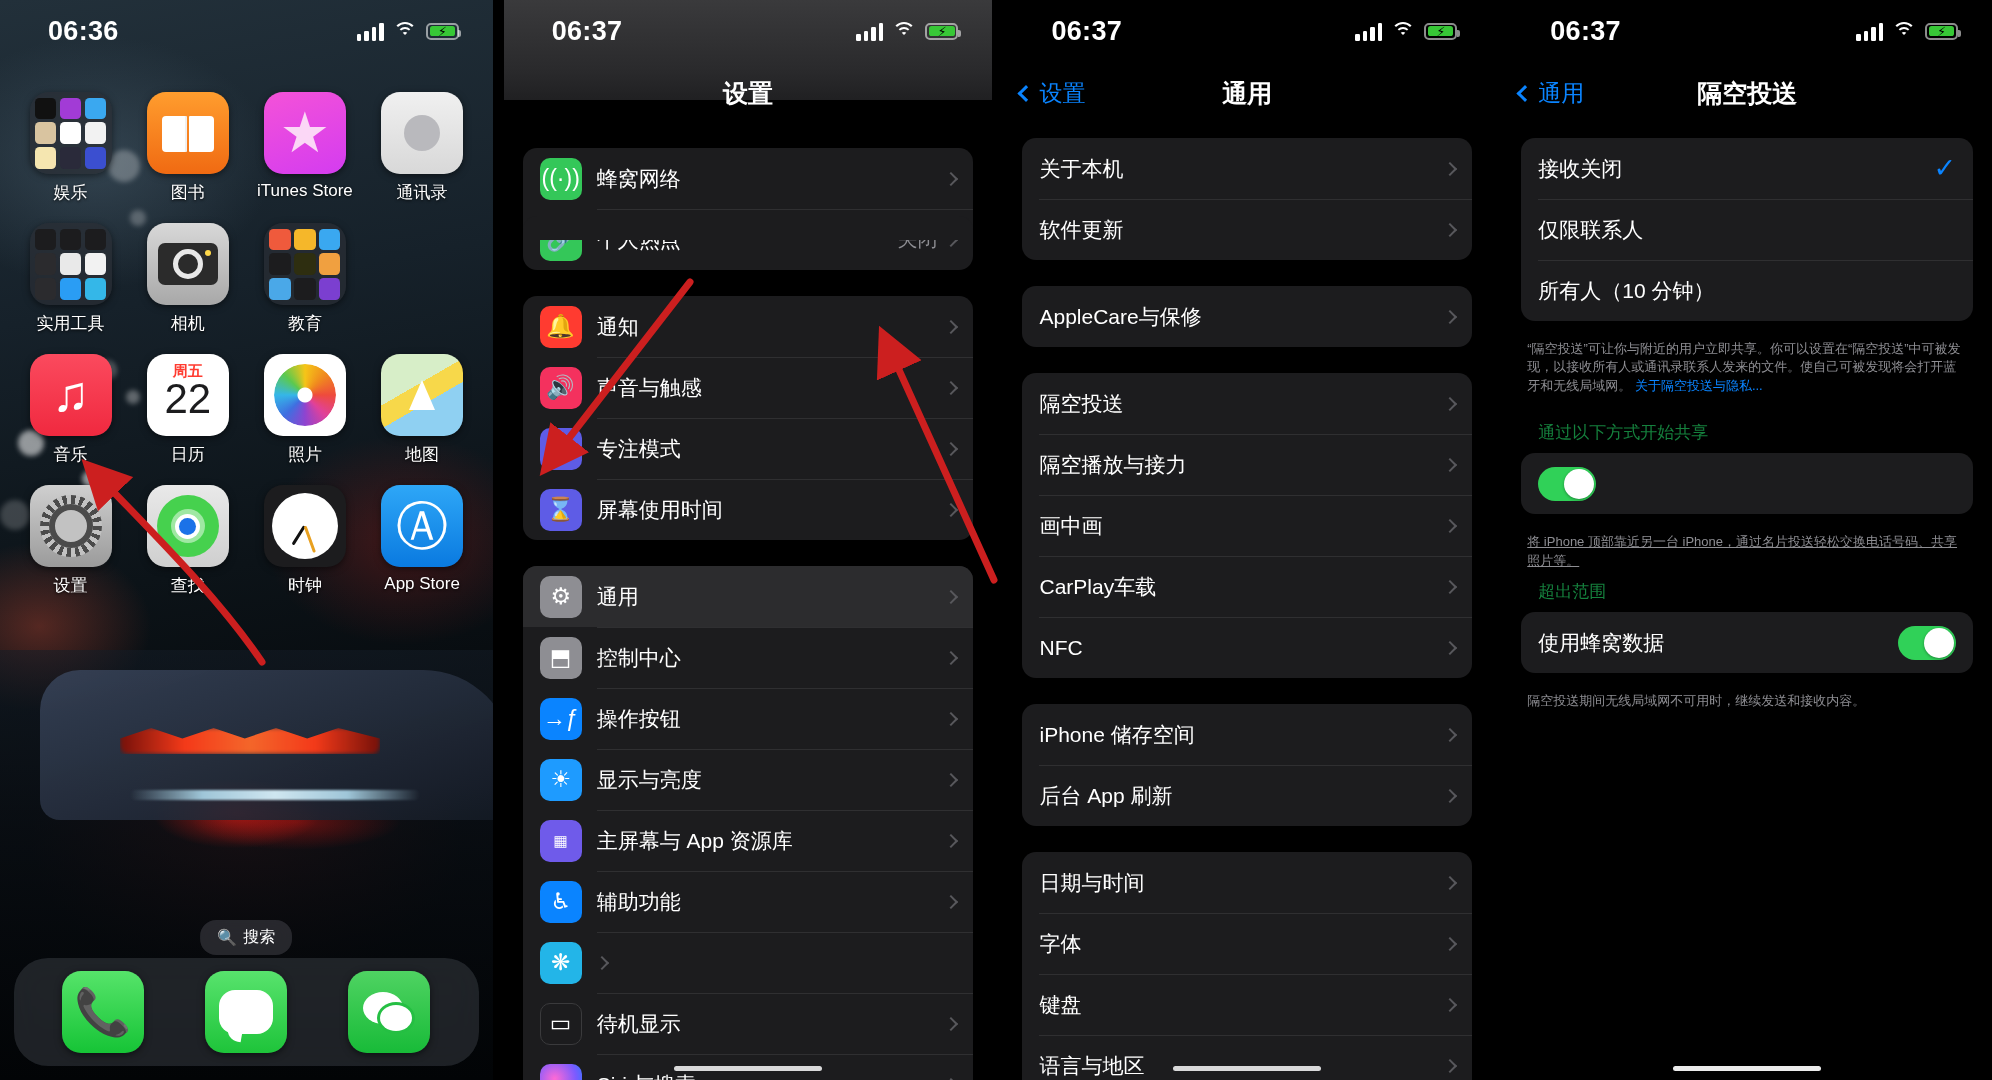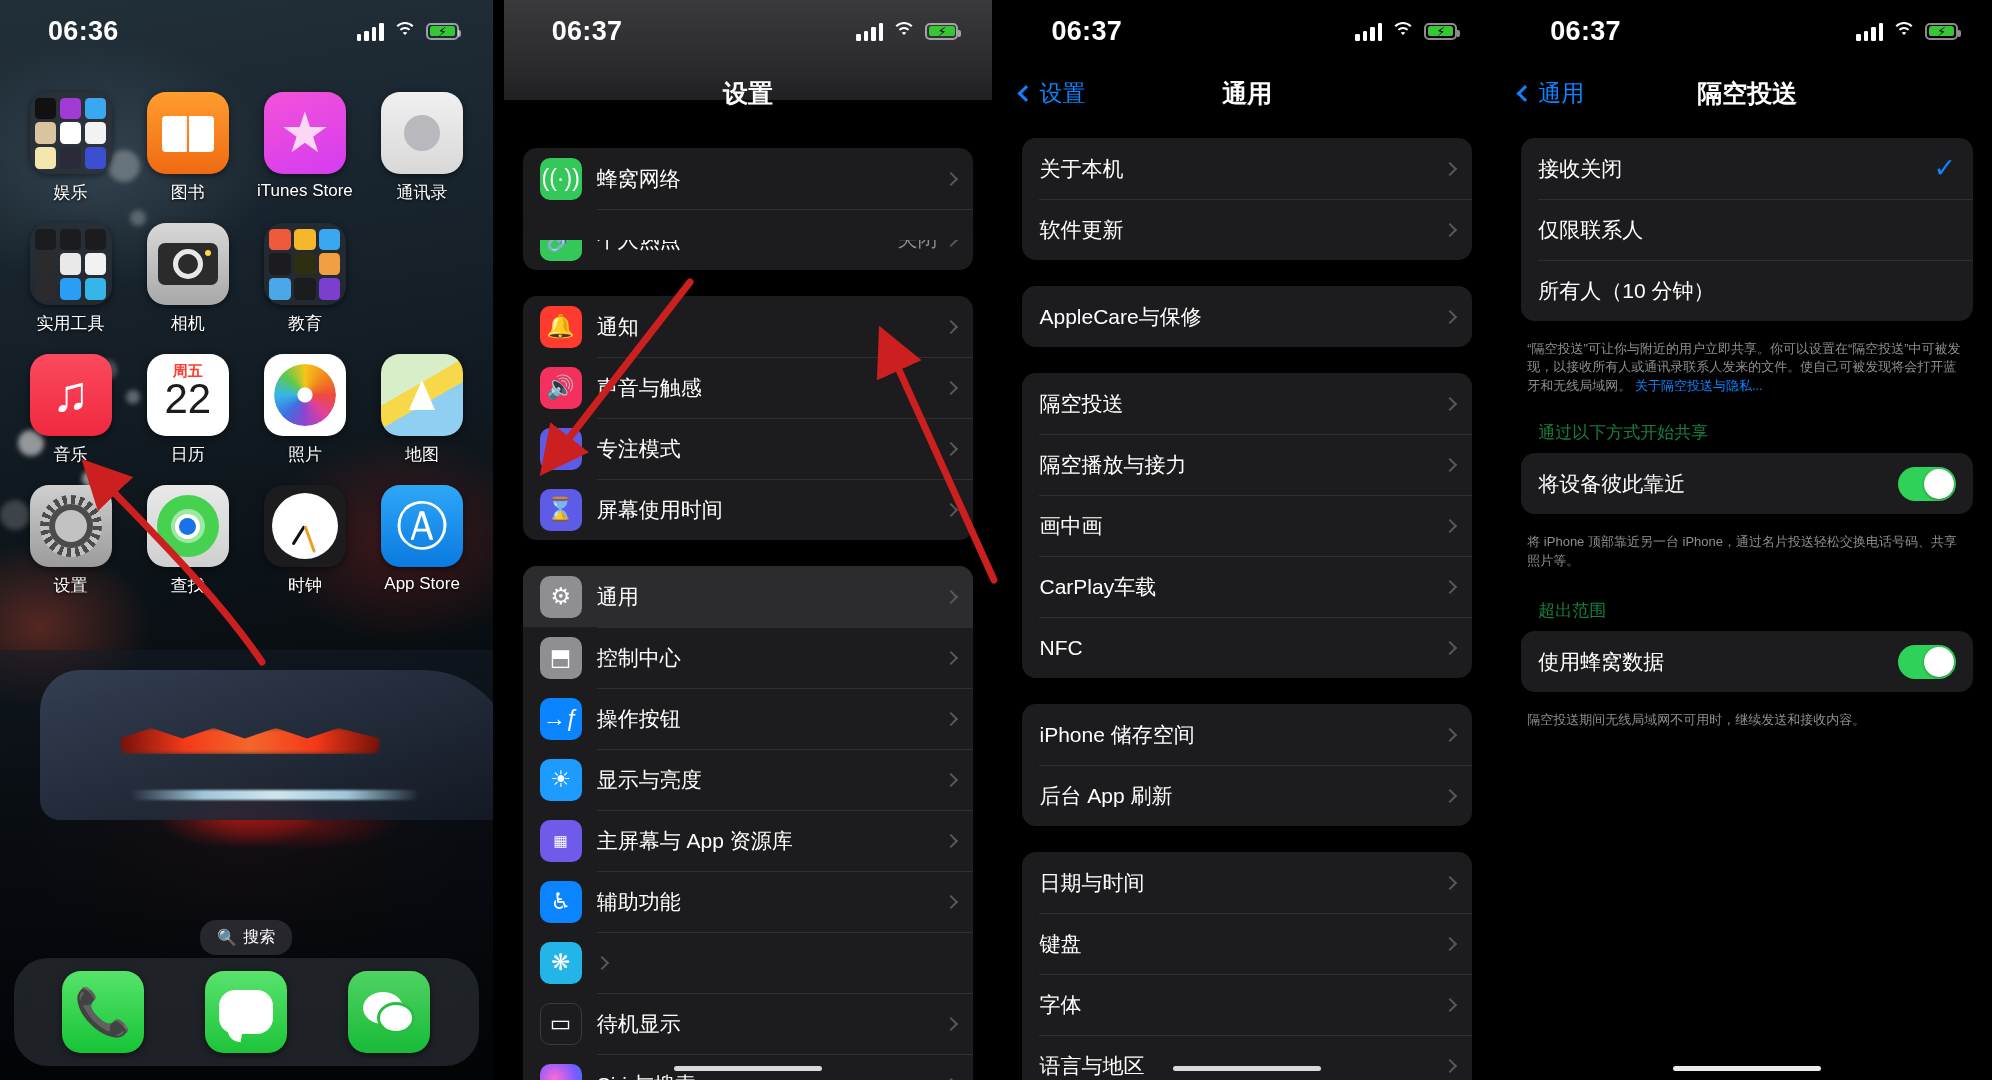--- a/index.html
+++ b/index.html
@@ -607,25 +607,25 @@
           <div class="chev"></div>
         </div>
       </div>
 
       <div class="group">
         <div class="cell">
           <div class="ct">日期与时间</div>
           <div class="chev"></div>
         </div>
         <div class="cell">
+          <div class="ct">字体</div>
+          <div class="chev"></div>
+        </div>
+        <div class="cell">
           <div class="ct">键盘</div>
-          <div class="chev"></div>
-        </div>
-        <div class="cell">
-          <div class="ct">字体</div>
           <div class="chev"></div>
         </div>
         <div class="cell">
           <div class="ct">语言与地区</div>
           <div class="chev"></div>
         </div>
       </div>
     </div>
     <div class="homebar dim"></div>
   </div>
@@ -673,25 +673,24 @@
         </div>
       </div>
       <div class="foot" style="margin-bottom:26px;">
         <span>“隔空投送”可让你与附近的用户立即共享。你可以设置在“隔空投送”中可被发现，以接收所有人或通讯录联系人发来的文件。使自己可被发现将会打开蓝牙和无线局域网。</span>
         <a href="#">关于隔空投送与隐私...</a>
       </div>
 
       <div class="hdr">通过以下方式开始共享</div>
       <div class="group" style="margin-bottom:10px;">
         <div class="cell">
-          <div class="ct">将设备彼此靠近</div>
           <div class="toggle"></div>
         </div>
       </div>
-      <div class="foot" style="margin-bottom:29px;">将 iPhone 顶部靠近另一台 iPhone，通过名片投送轻松交换电话号码、共享照片等。</div>
+      <div class="foot" style="margin-bottom:10px;text-decoration:underline;">将 iPhone 顶部靠近另一台 iPhone，通过名片投送轻松交换电话号码、共享照片等。</div>
 
       <div class="hdr">超出范围</div>
       <div class="group" style="margin-bottom:10px;">
         <div class="cell">
           <div class="ct">使用蜂窝数据</div>
           <div class="toggle"></div>
         </div>
       </div>
       <div class="foot">隔空投送期间无线局域网不可用时，继续发送和接收内容。</div>
     </div>

